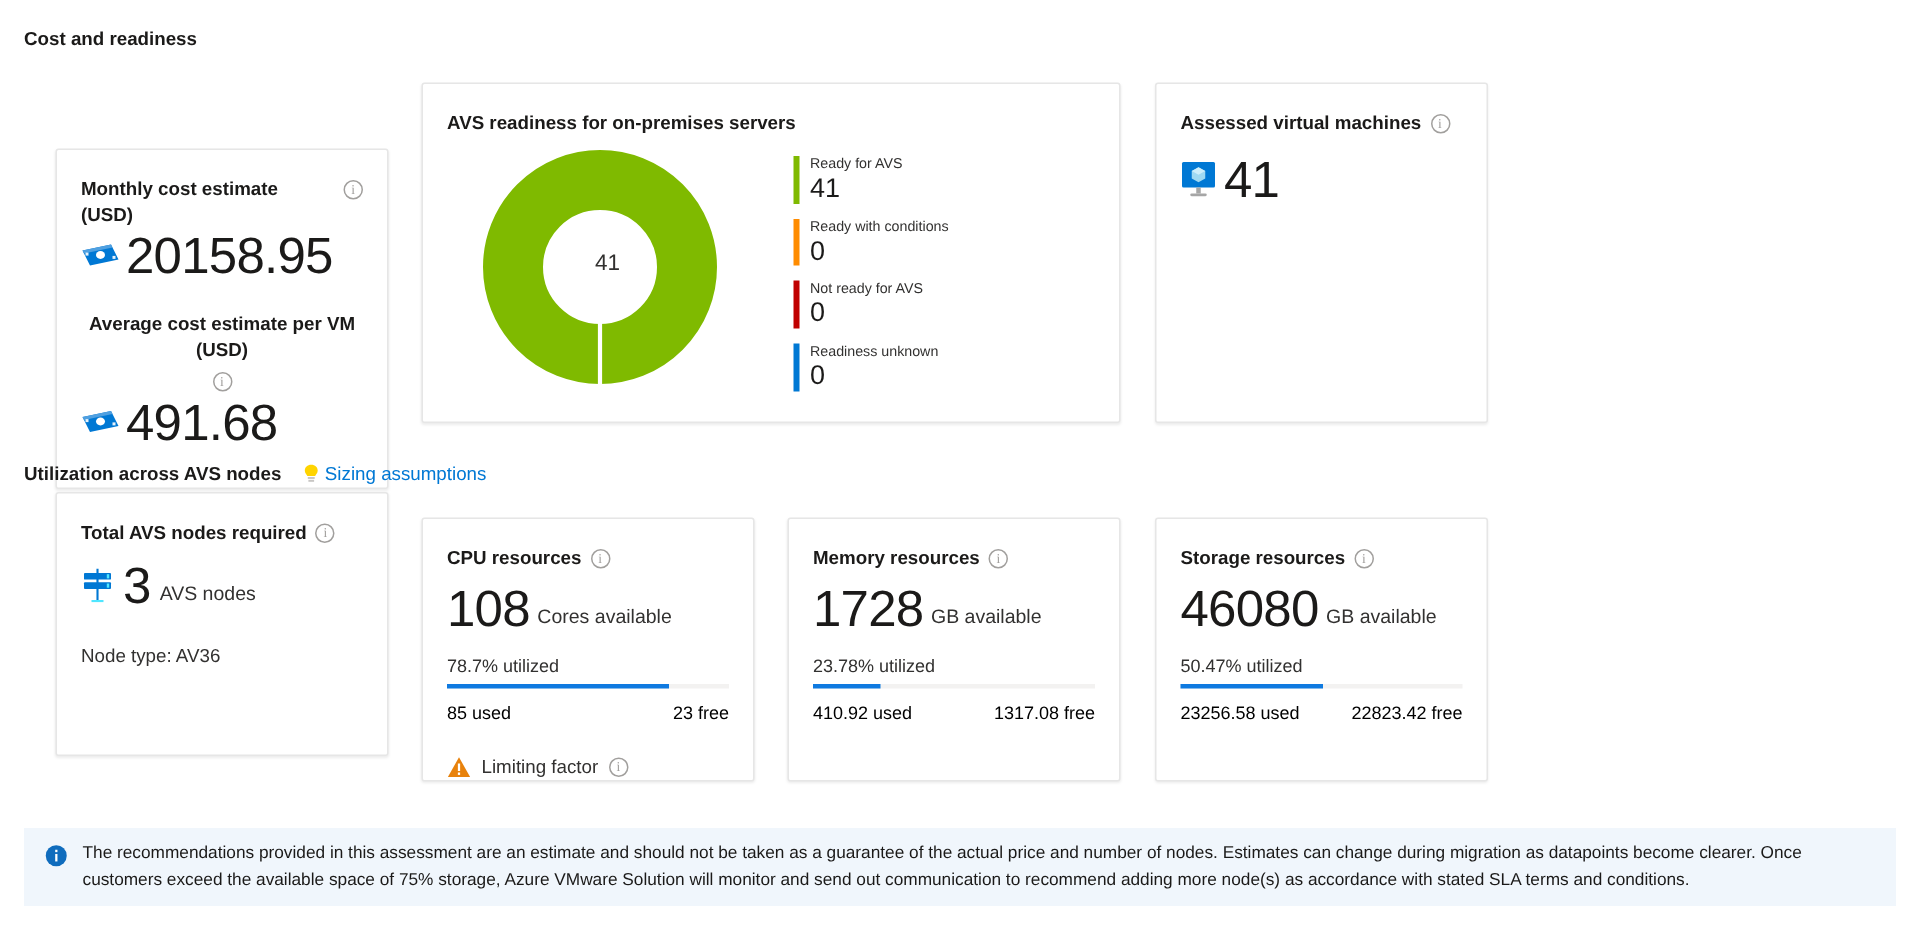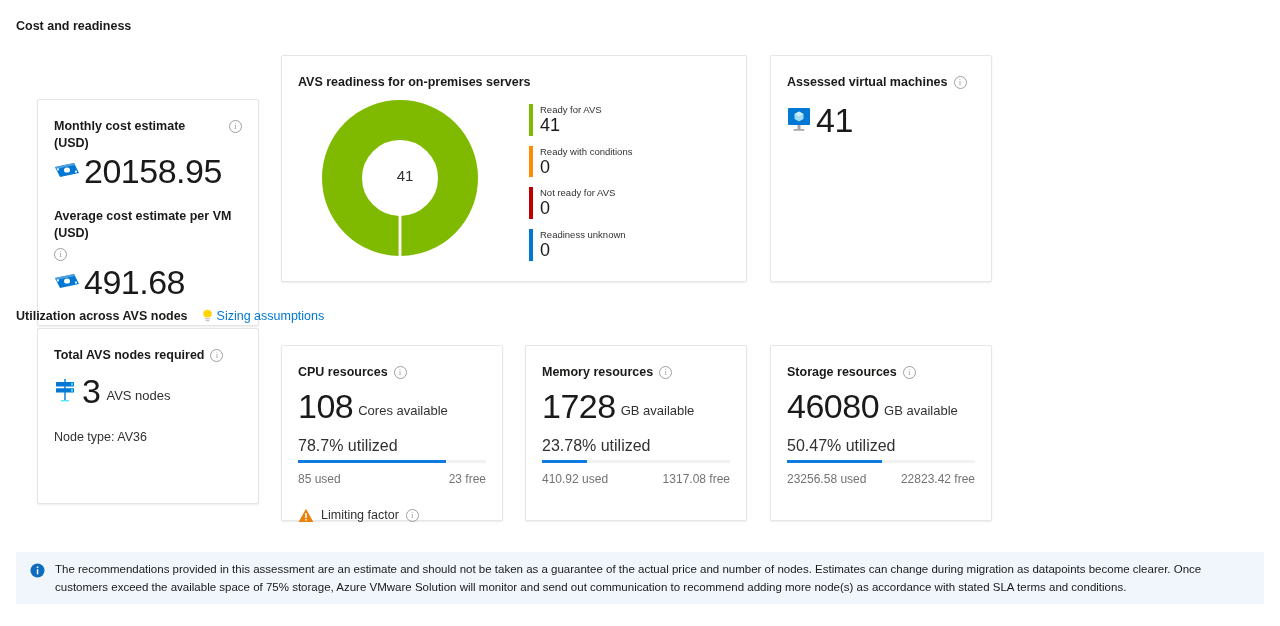--- a/index.html
+++ b/index.html
@@ -105,32 +105,32 @@
 
   
   .legend { position: absolute; left: 247px; top: 48px; }
   .legend-item { display: flex; gap: 7px; margin-bottom: 10px; }
   .legend-swatch { width: 4px; border-radius: 0; flex: none; }
   .legend-text { display: flex; flex-direction: column; }
   .legend-label { font-size: 9.5px; color: #323130; line-height: 1.25; }
   .legend-value { font-size: 18px; font-weight: 300; color: #1b1a19; line-height: 1.1; }
 
   
-  .util-pct { font-size: 16px; color: #323130; margin-top: 14px; }
+  .util-pct { font-size: 12px; color: #323130; margin-top: 14px; }
   .bar-track {
     position: relative;
     height: 3px;
     background: #f3f2f1;
     margin-top: 5px;
     width: 100%;
   }
   .bar-fill { position: absolute; left: 0; top: 0; height: 3px; background: #0f7ae0; }
   .bar-legend {
     display: flex; justify-content: space-between;
-    font-size: 12px; color: #737373;
+    font-size: 12px; color: #000000;
     margin-top: 9px;
   }
 
   .node-type { font-size: 12.5px; color: #323130; margin-top: 22px; }
 
   .limiting {
     display: flex; align-items: center; gap: 7px;
     margin-top: 22px;
     font-size: 12.5px; color: #323130;
   }
@@ -175,21 +175,21 @@
         <svg class="icon-money" viewBox="0 0 26 18">
           <path d="M1 5 L20 1 L25 11 L6 15 Z" fill="#0078d4"></path>
           <path d="M1 5 L20 1 L21 3 L2 7 Z" fill="#50a0e0"></path>
           <ellipse cx="13" cy="8" rx="3" ry="2.6" fill="#ffffff"></ellipse>
           <rect x="3" y="6.4" width="2" height="2" fill="#ffffff" opacity="0.9"></rect>
           <rect x="21" y="8.6" width="2" height="2" fill="#ffffff" opacity="0.9"></rect>
         </svg>
         <span class="metric-big">20158.95</span>
       </div>
 
-      <div class="card-title" style="margin-top:20px; display:block;">
+      <div class="card-title" style="margin-top:20px; display:block;text-align:center;">
         <span>Average cost estimate per VM (USD)</span>
         <div style="margin-top:3px;">
           <span class="info-i" style="top:0;">i</span>
         </div>
       </div>
 
       <div class="metric-row" style="margin-top:4px;align-items:center;">
         <svg class="icon-money" viewBox="0 0 26 18">
           <path d="M1 5 L20 1 L25 11 L6 15 Z" fill="#0078d4"></path>
           <path d="M1 5 L20 1 L21 3 L2 7 Z" fill="#50a0e0"></path>

